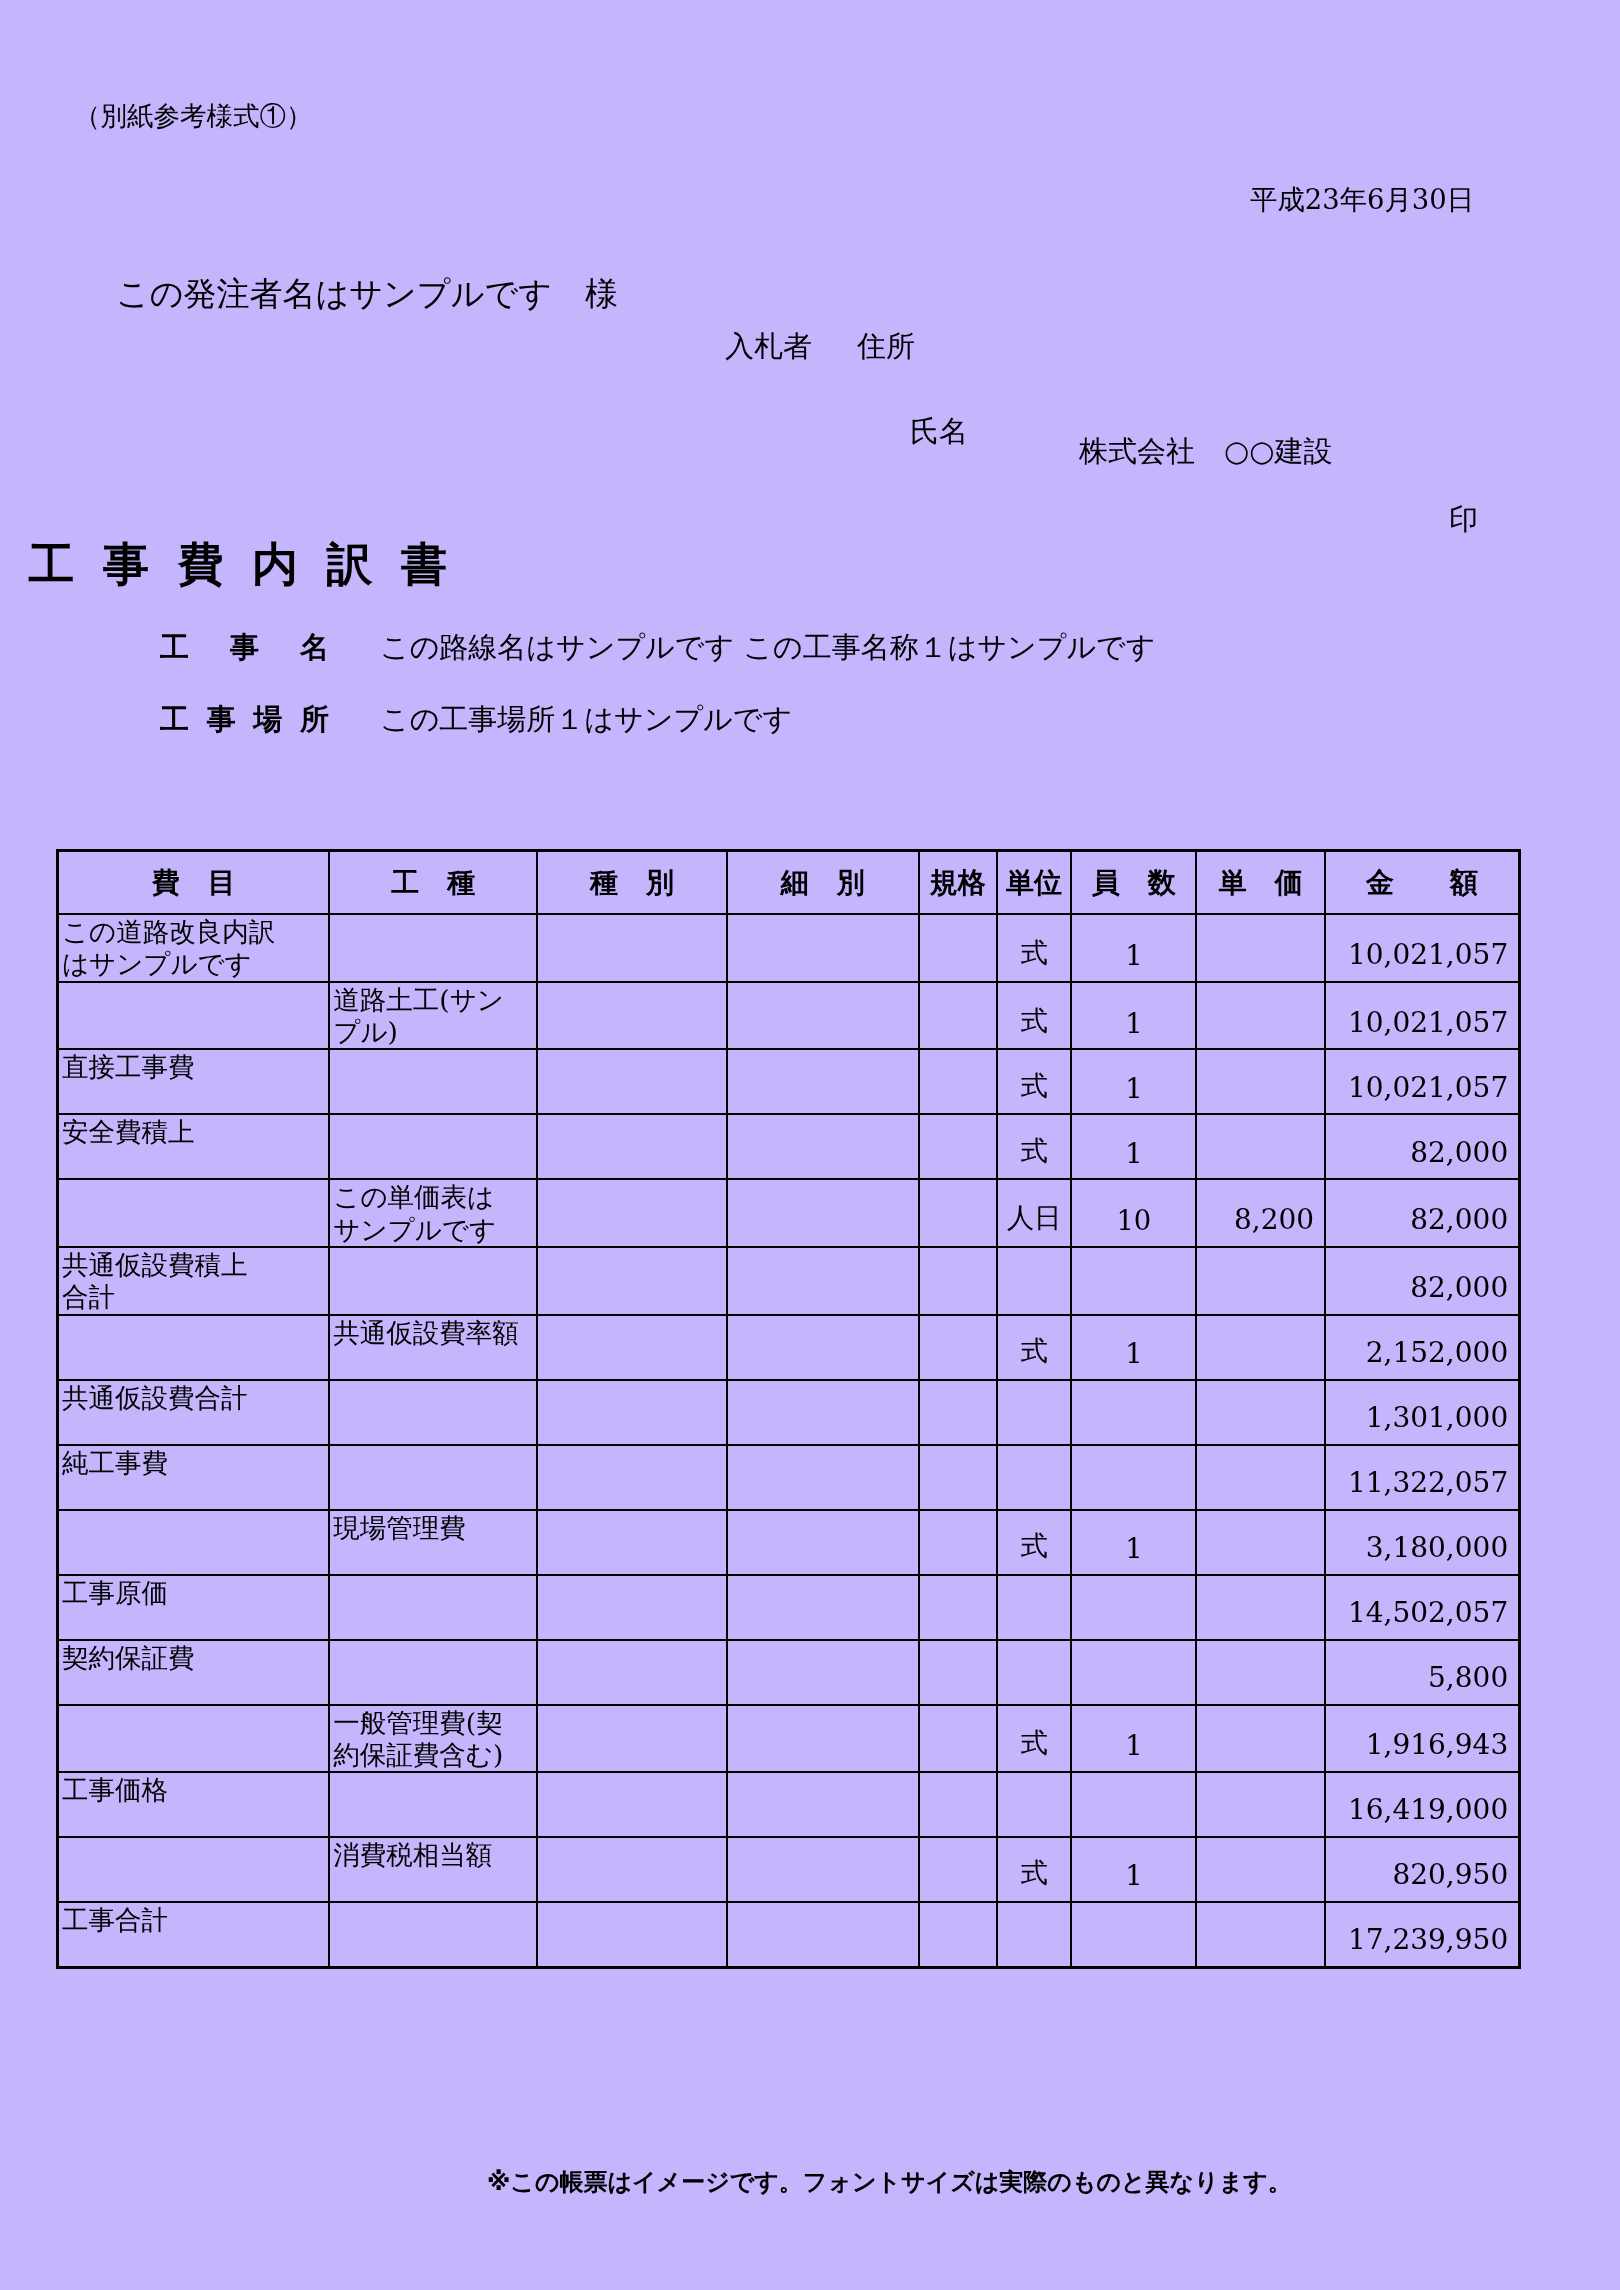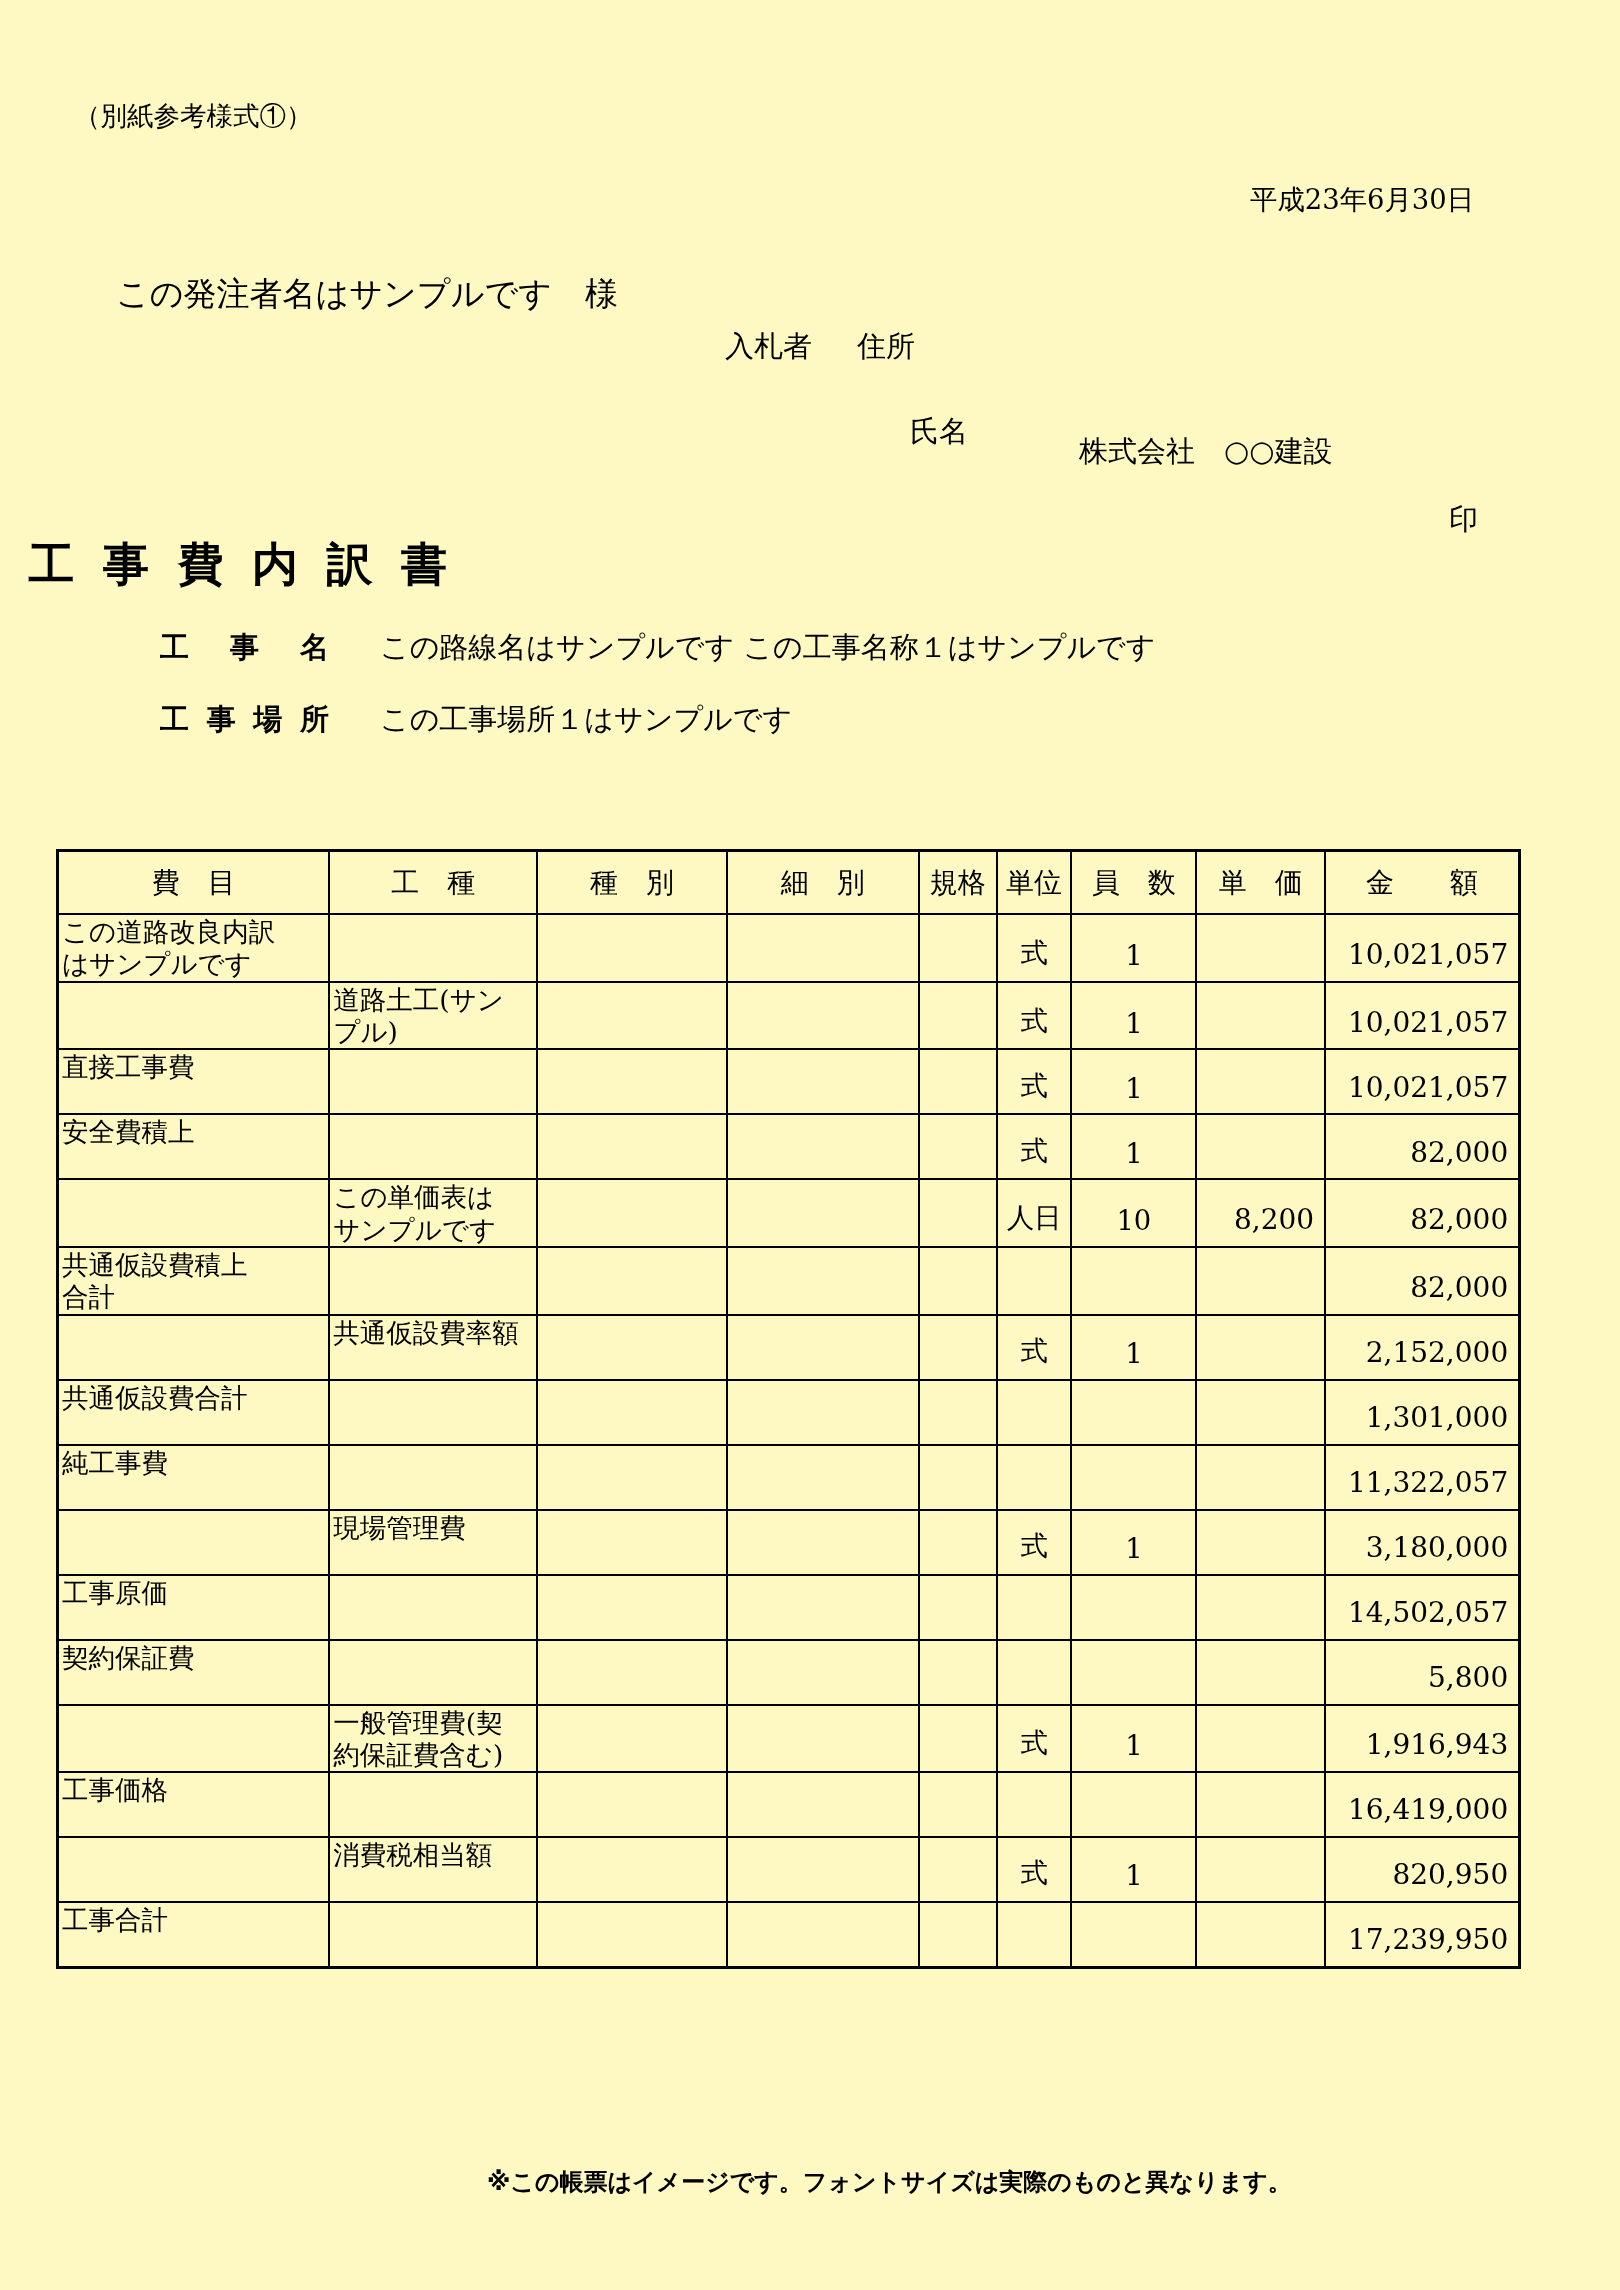--- a/index.html
+++ b/index.html
@@ -1,20 +1,20 @@
 <!DOCTYPE html>
 <html><head>
 <meta charset="utf-8">
 <style>
   html,body{margin:0;padding:0;background:#ffffff;}
   .page{
     position:relative;
     width:1620px;
     height:2291px;
-    background:#fef9c3;
+    background:#c4b5fd;
     color:#000000;
     font-family:"DejaVu Serif","Liberation Serif",serif;
     overflow:hidden;
   }
   .abs{position:absolute;white-space:nowrap;}
 
   .form-ref{left:74px;top:98px;font-size:26.5px;}
   .doc-date{left:1250px;top:182px;font-size:27.4px;}
   .addressee{left:116px;top:272px;font-size:33px;}
   .bidder-line{left:725px;top:327px;font-size:29px;}
@@ -46,21 +46,21 @@
     width:1465px;
     border-collapse:collapse;
     table-layout:fixed;
     border:3.9px solid #000;
     font-family:"DejaVu Serif","Liberation Serif",serif;
   }
   .cost-table th{
     height:59px;
     border-left:2px solid #000;border-right:2px solid #000;
     border-bottom:2px solid #000;
-    font-size:28px;font-weight:normal;
+    font-size:28px;font-weight:bold;
     text-align:center;vertical-align:middle;
     white-space:nowrap;overflow:hidden;
   }
   .cost-table td{
     height:65px;
     border-left:2px solid #000;border-right:2px solid #000;
     border-bottom:2.9px solid #000;
     font-size:26.5px;
     overflow:hidden;
     box-sizing:border-box;

